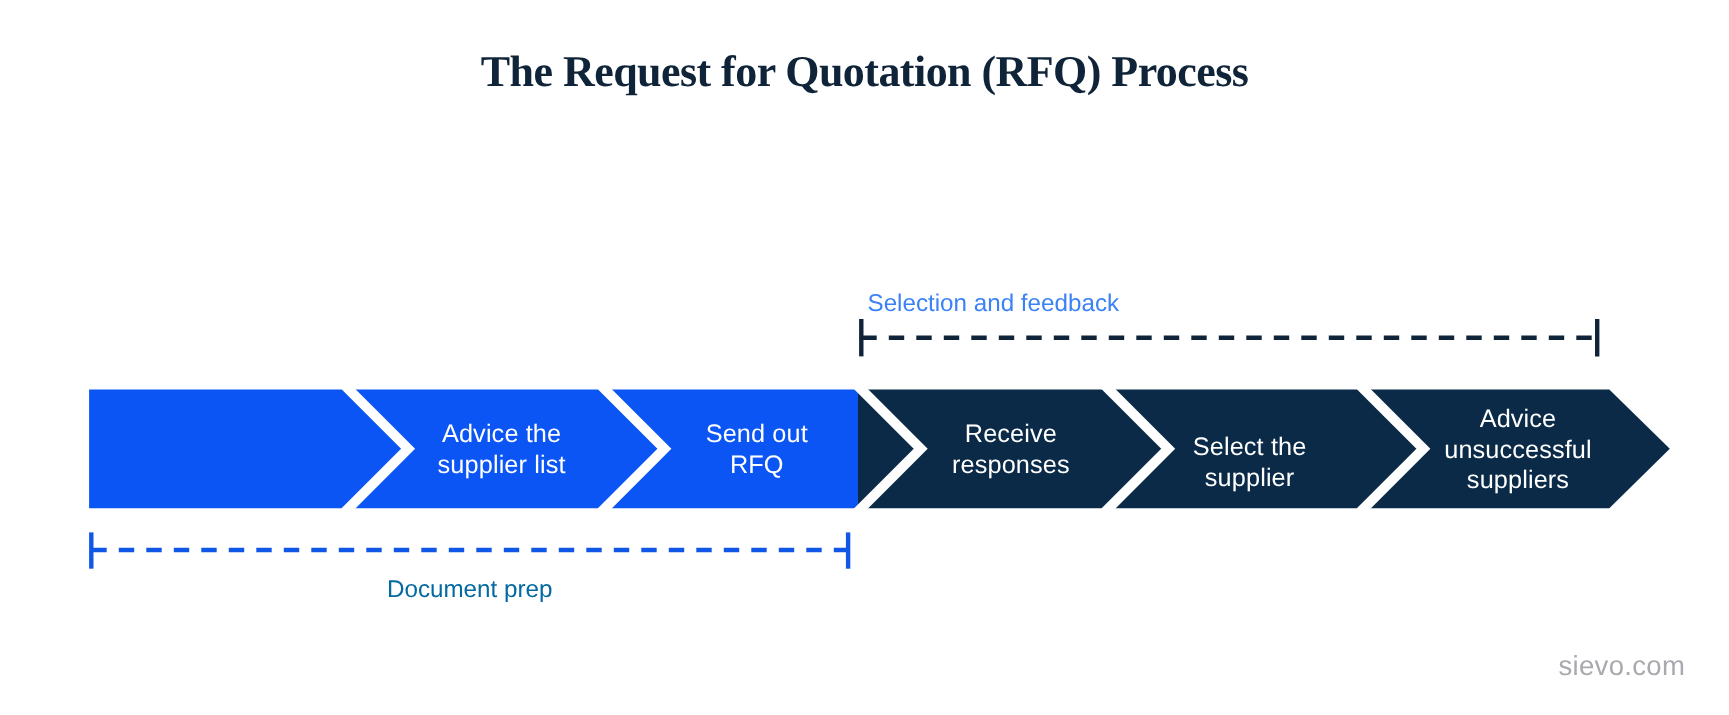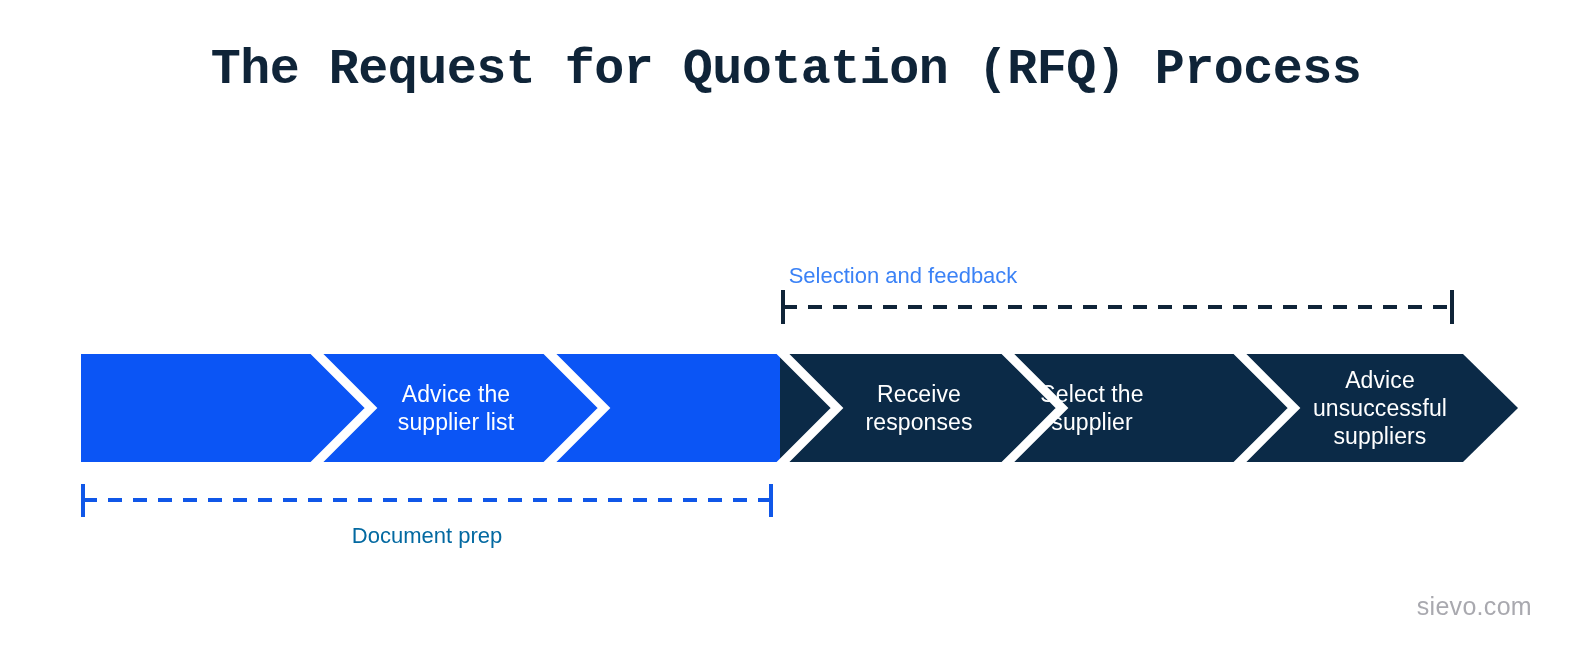--- a/index.html
+++ b/index.html
@@ -21,23 +21,23 @@
     overflow: hidden;
   }
 
   
   #page-title {
     position: absolute;
     left: 0;
     top: 44px;
     width: 1572px;
     text-align: center;
-    font-family: Liberation Mono, monospace;
+    font-family: Liberation Serif, serif;
     font-weight: 700;
-    font-size: 50px;
+    font-size: 40px;
     line-height: 1.05;
     letter-spacing: -0.5px;
     color: #0F2438;
     white-space: nowrap;
   }
 
   
   #process-band {
     position: absolute;
     left: 0;
@@ -137,25 +137,27 @@
         <line x1="83" y1="500" x2="771" y2="500" stroke="#1057E8" stroke-width="4" stroke-dasharray="14 11" stroke-linecap="butt"></line>
       </g>
 
     </svg>
   </div>
 
 
   <div class="step-label" style="left:340px; width:232px;">Advice the
 supplier list</div>
 
+  <div class="step-label" style="left:572px; width:232px;">Send out
+RFQ</div>
 
   <div class="step-label" style="left:803px; width:232px;">Receive
 responses</div>
 
-  <div class="step-label" style="left:976px; width:232px;">Select the
+  <div class="step-label" style="left:1020px; width:232px;margin-top:12px;">Select the
 supplier</div>
 
   <div class="step-label" style="left:1264px; width:232px;">Advice
 unsuccessful
 suppliers</div>
 
   <div class="bracket-label" id="selection-bracket-label">Selection and feedback</div>
 
   <div class="bracket-label" id="document-prep-bracket-label">Document prep</div>
 

